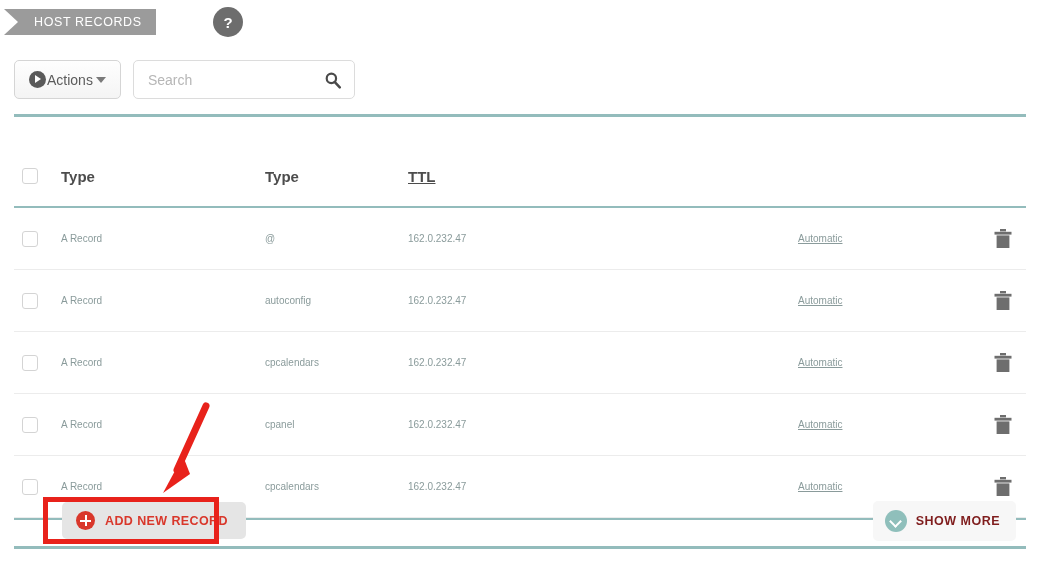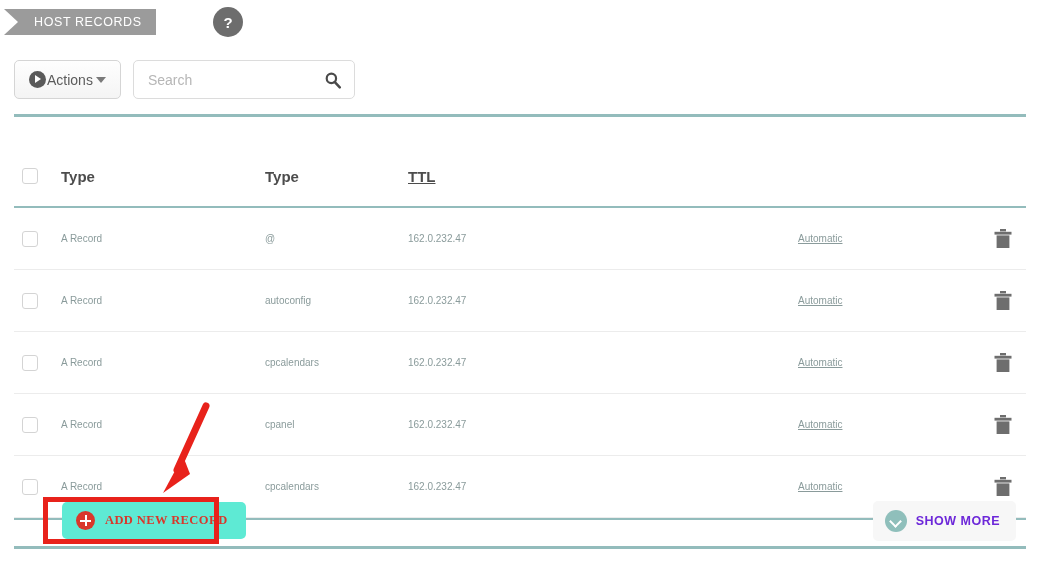--- a/index.html
+++ b/index.html
@@ -222,26 +222,25 @@
     height: 55px;
     display: flex;
     align-items: center;
     justify-content: space-between;
     box-sizing: border-box;
   }
   .add-btn {
     display: flex;
     align-items: center;
     gap: 10px;
-    background: #5eead4;
+    background: #e5e5e5;
     border-radius: 5px;
     padding: 9px 18px 9px 14px;
     margin-left: 48px;
     cursor: pointer;
-    font-family: Liberation Serif, serif;
   }
   .plus-circle {
     width: 19px; height: 19px;
     border-radius: 50%;
     background: #d9372b;
     position: relative;
     flex: none;
   }
   .plus-circle::before, .plus-circle::after {
     content: "";
@@ -276,21 +275,21 @@
   .chev-circle::after {
     content: "";
     position: absolute;
     left: 6.5px; top: 7.5px;
     width: 7px; height: 7px;
     border-right: 2px solid #ffffff;
     border-bottom: 2px solid #ffffff;
     transform: rotate(45deg);
   }
   .show-more-label {
-    color: #6d28d9;
+    color: #7f1d1d;
     font-size: 12.5px;
     font-weight: bold;
     letter-spacing: 0.5px;
   }
   .rule-bottom {
     position: absolute;
     left: 14px;
     top: 546px;
     width: 1012px;
     height: 3px;

